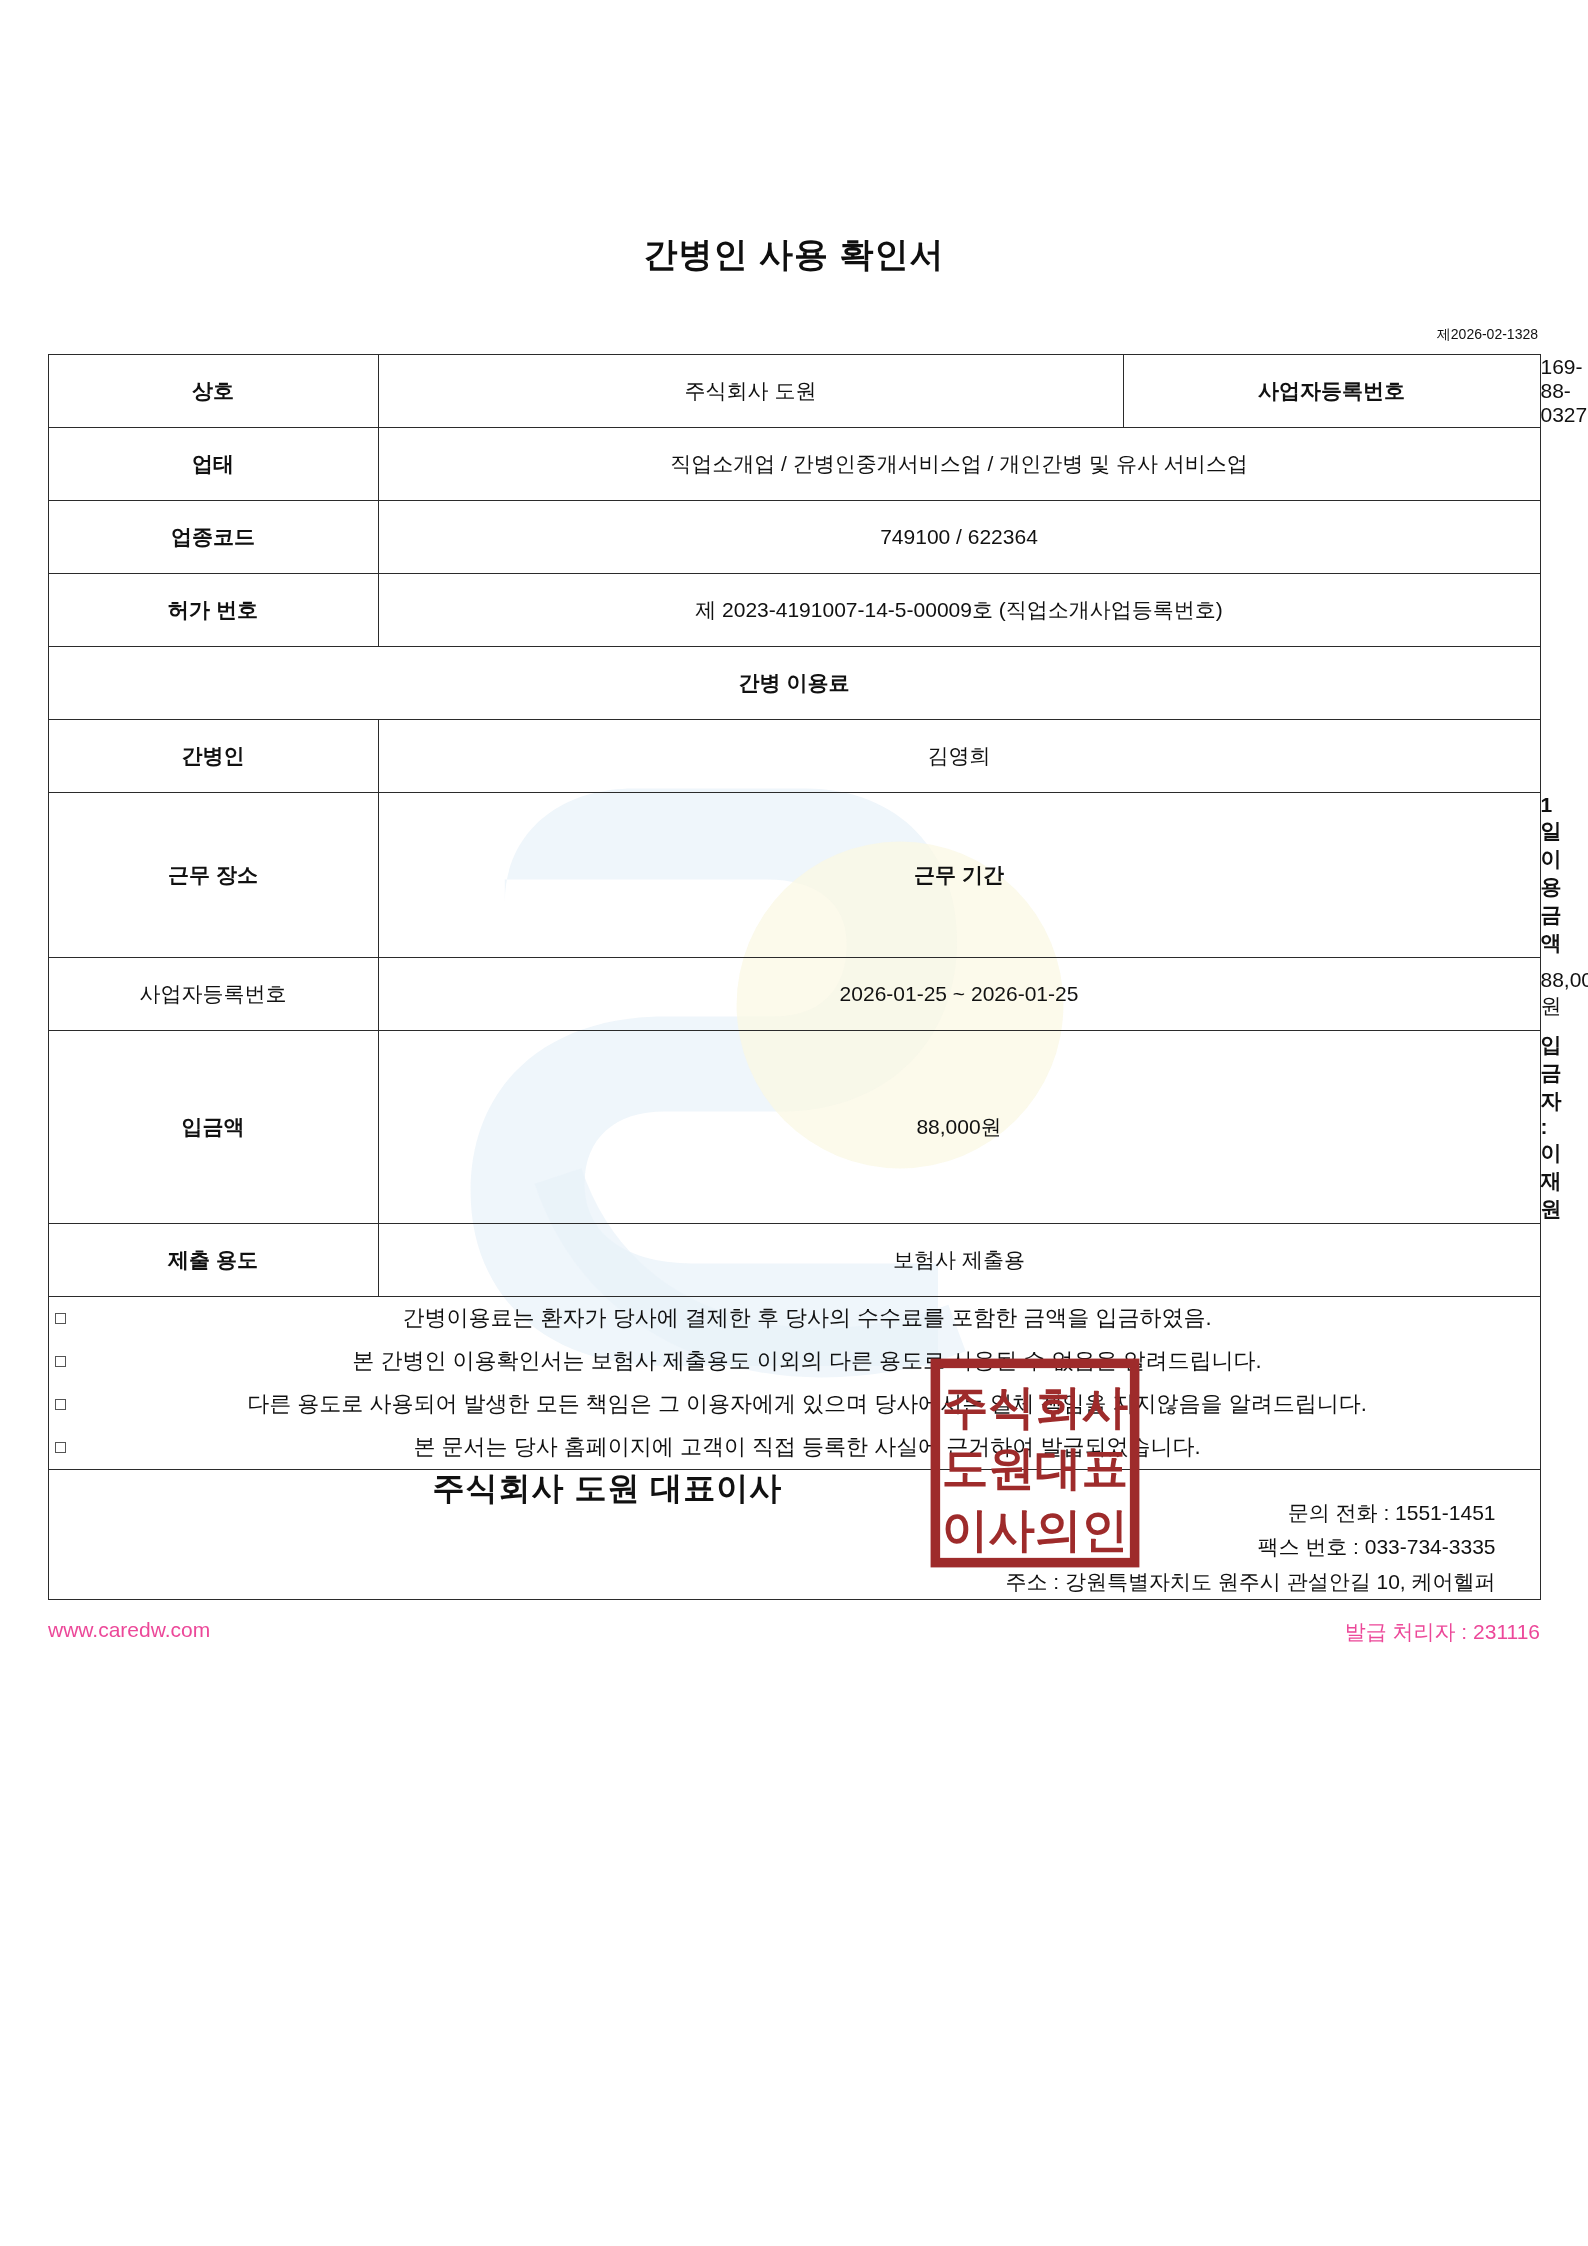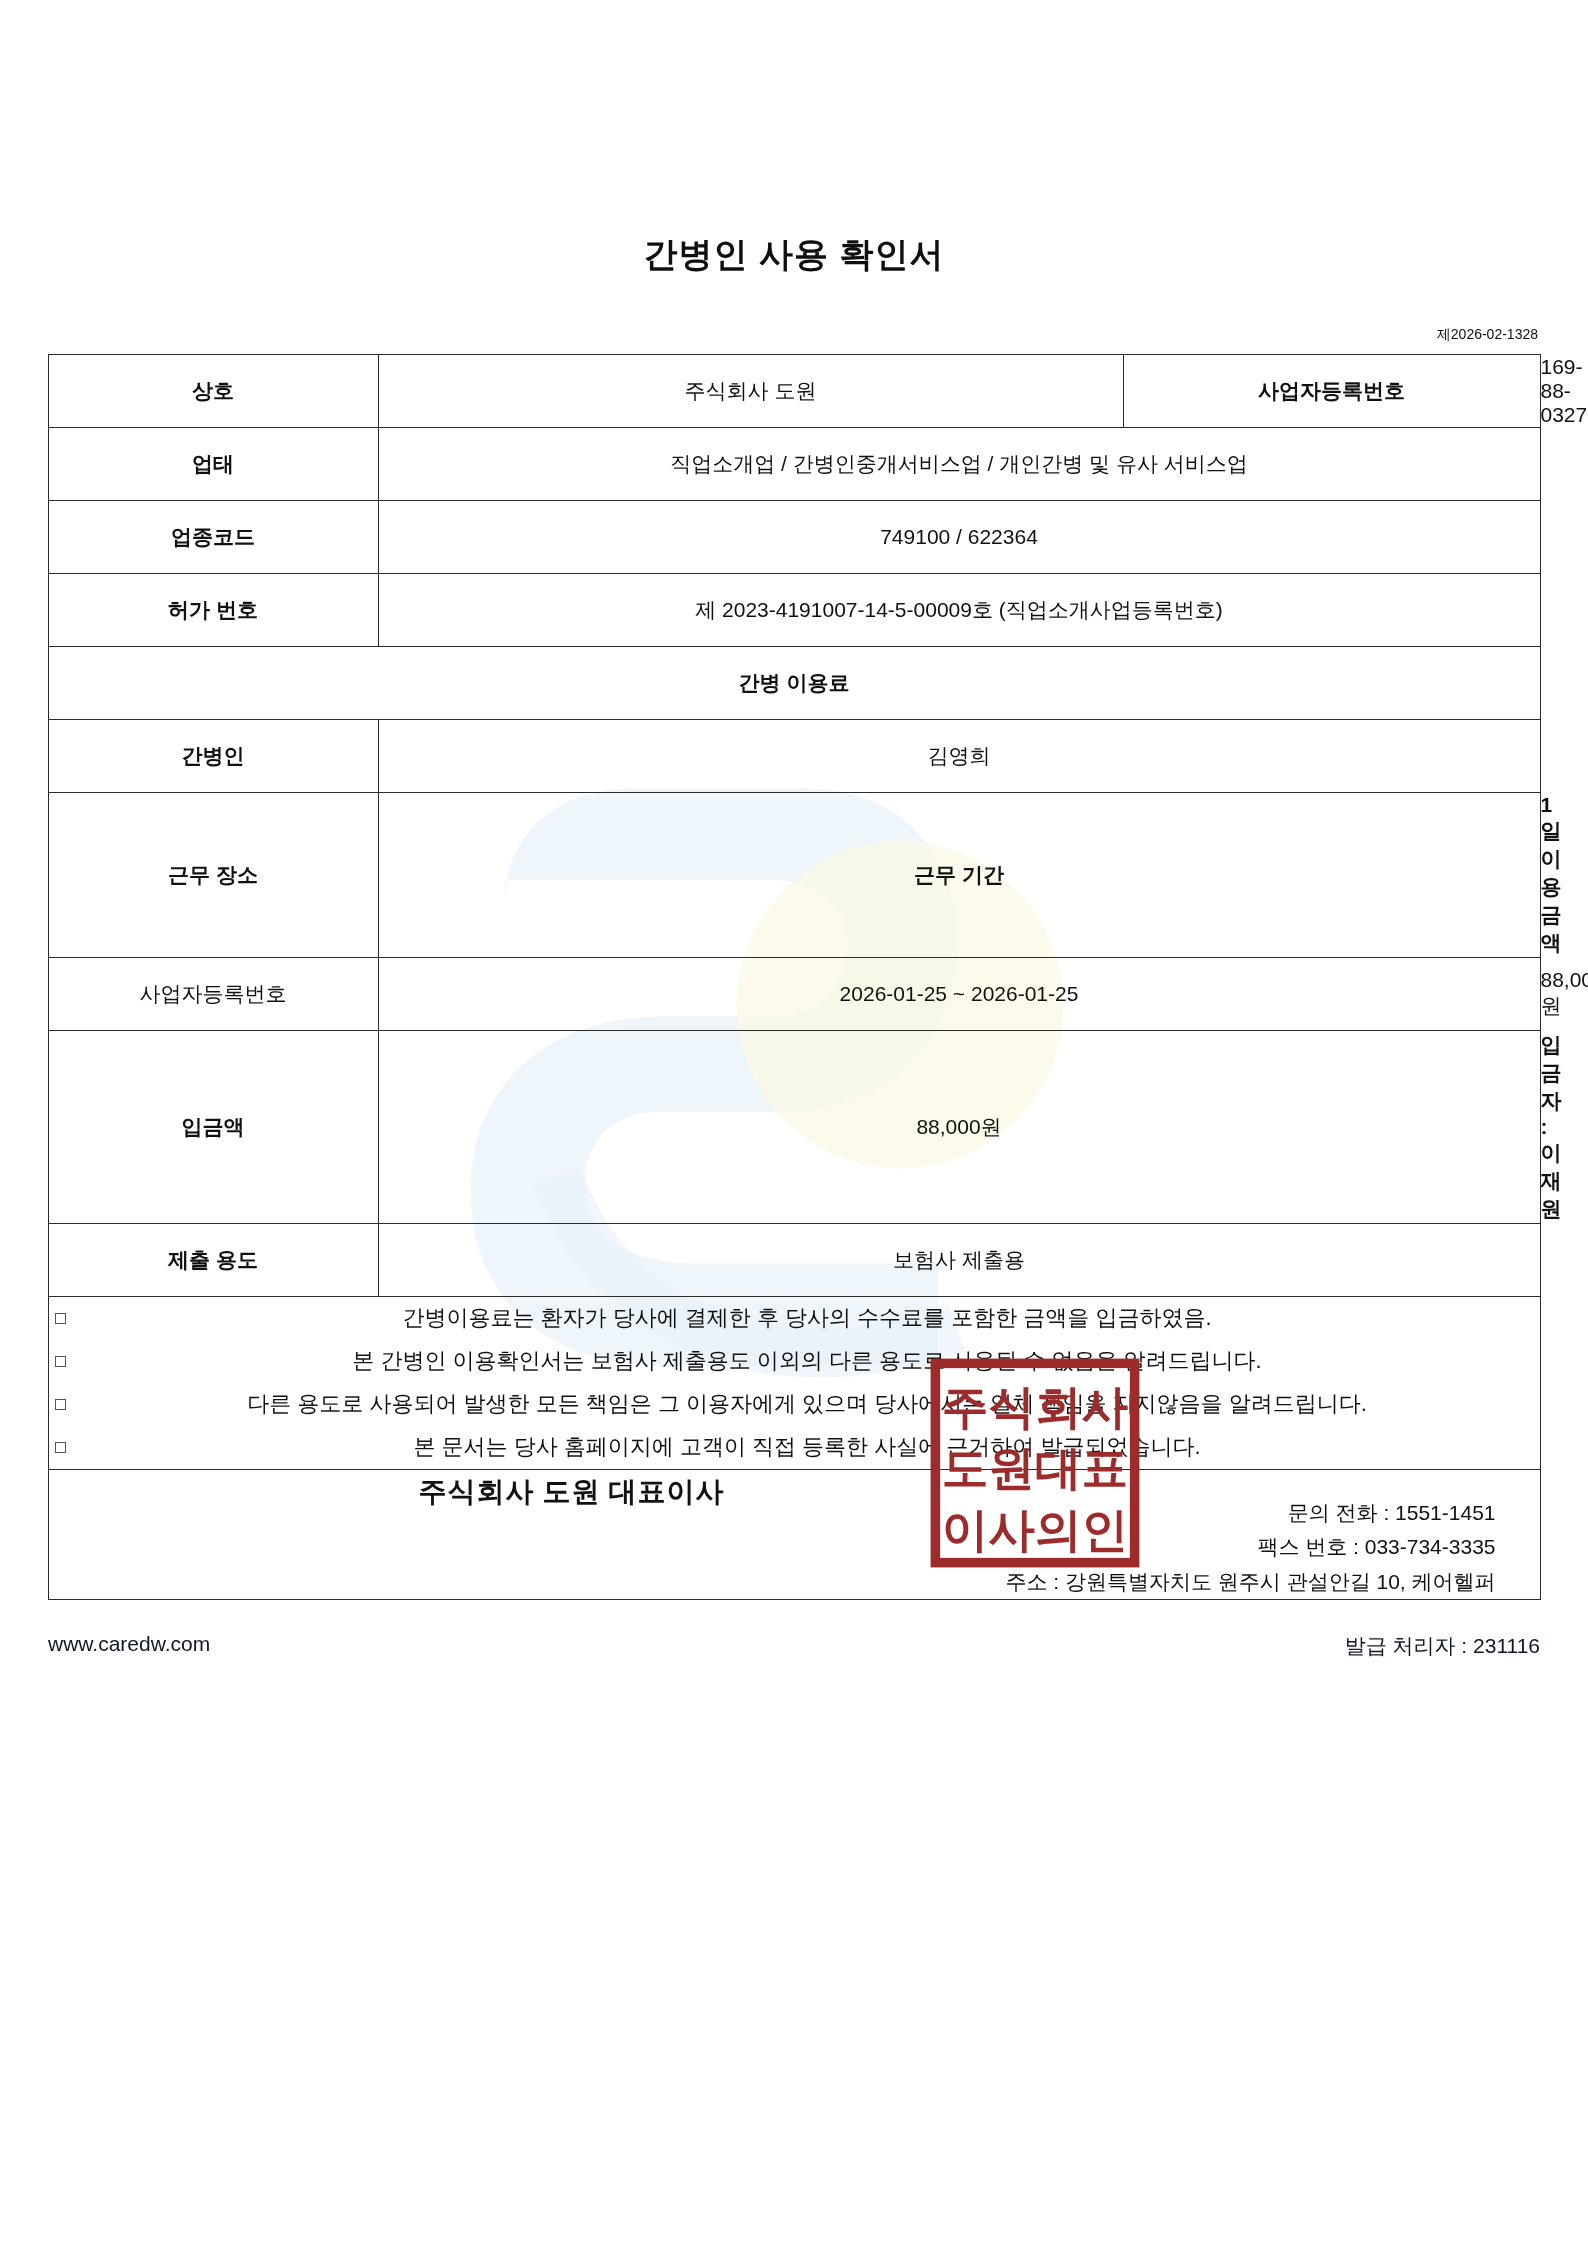--- a/index.html
+++ b/index.html
@@ -128,44 +128,43 @@
   }
   .sign-row {
     position: absolute;
     left: 0;
     bottom: 66px;
     width: 100%;
     height: 120px;
   }
   .sign-name {
     position: absolute;
-    left: 370px;
+    left: 384px;
     bottom: 22px;
-    font-size: 28px;
+    font-size: 32px;
     font-weight: bold;
     letter-spacing: 1px;
-    font-family: Liberation Serif, serif;
   }
   .stamp {
     position: absolute;
     left: 880px;
     bottom: -36px;
     width: 212px;
     height: 212px;
   }
 
   .bottom-bar {
     position: relative;
     z-index: 2;
     width: 1492px;
-    margin: 32px auto 0 auto;
+    margin: 18px auto 0 auto;
     display: flex;
     justify-content: space-between;
     font-size: 21px;
-    color: #0f172a;
+    color: #ec4899;
   }
 </style>
 </head>
 <body>
 
 <div class="page">
 
   <div class="watermark">
     <svg viewBox="0 0 400 400" width="760" height="760" aria-hidden="true">
       <path d="M92 96 C92 60 120 36 160 36 L250 36 C300 36 330 70 330 116 C330 170 292 206 238 206 L176 206 C150 206 134 220 134 244 C134 272 158 286 190 286 L320 286 L320 340 L176 340 C112 340 74 302 74 248 C74 192 114 156 176 156 L234 156 C258 156 272 142 272 118 C272 96 256 84 230 84 L92 84 Z" fill="#cfe3f2" opacity="0.75"></path>

